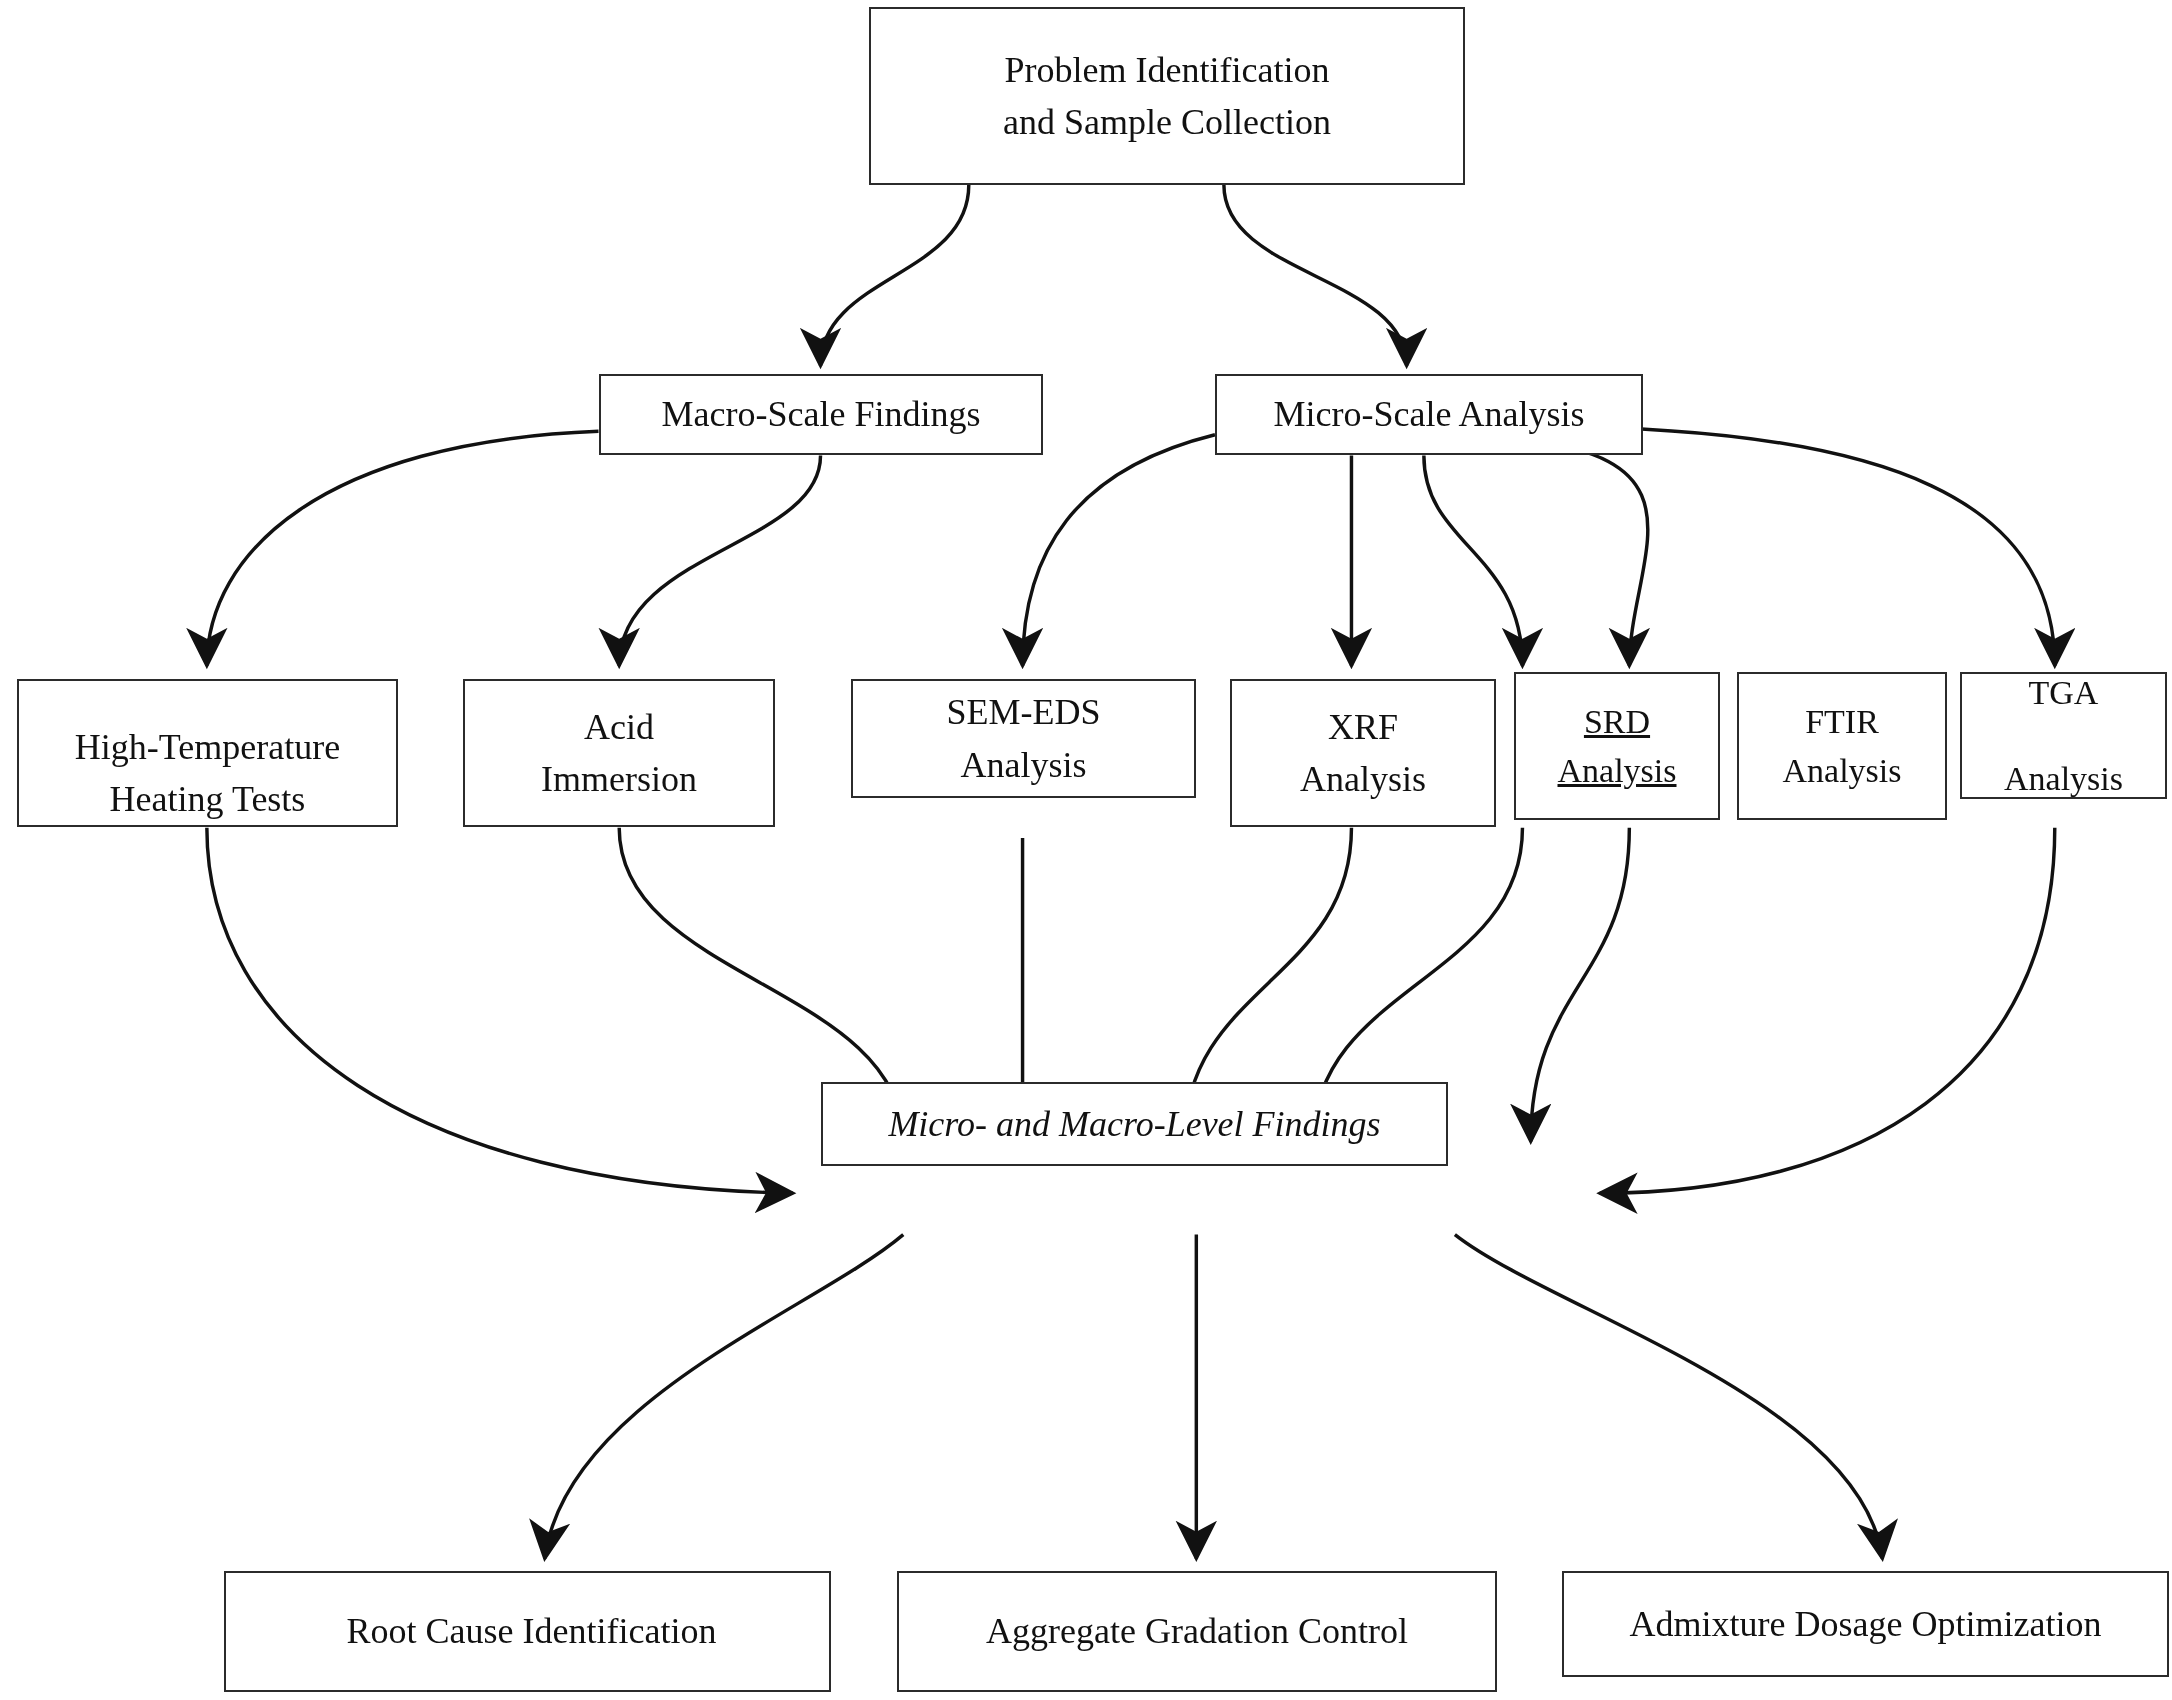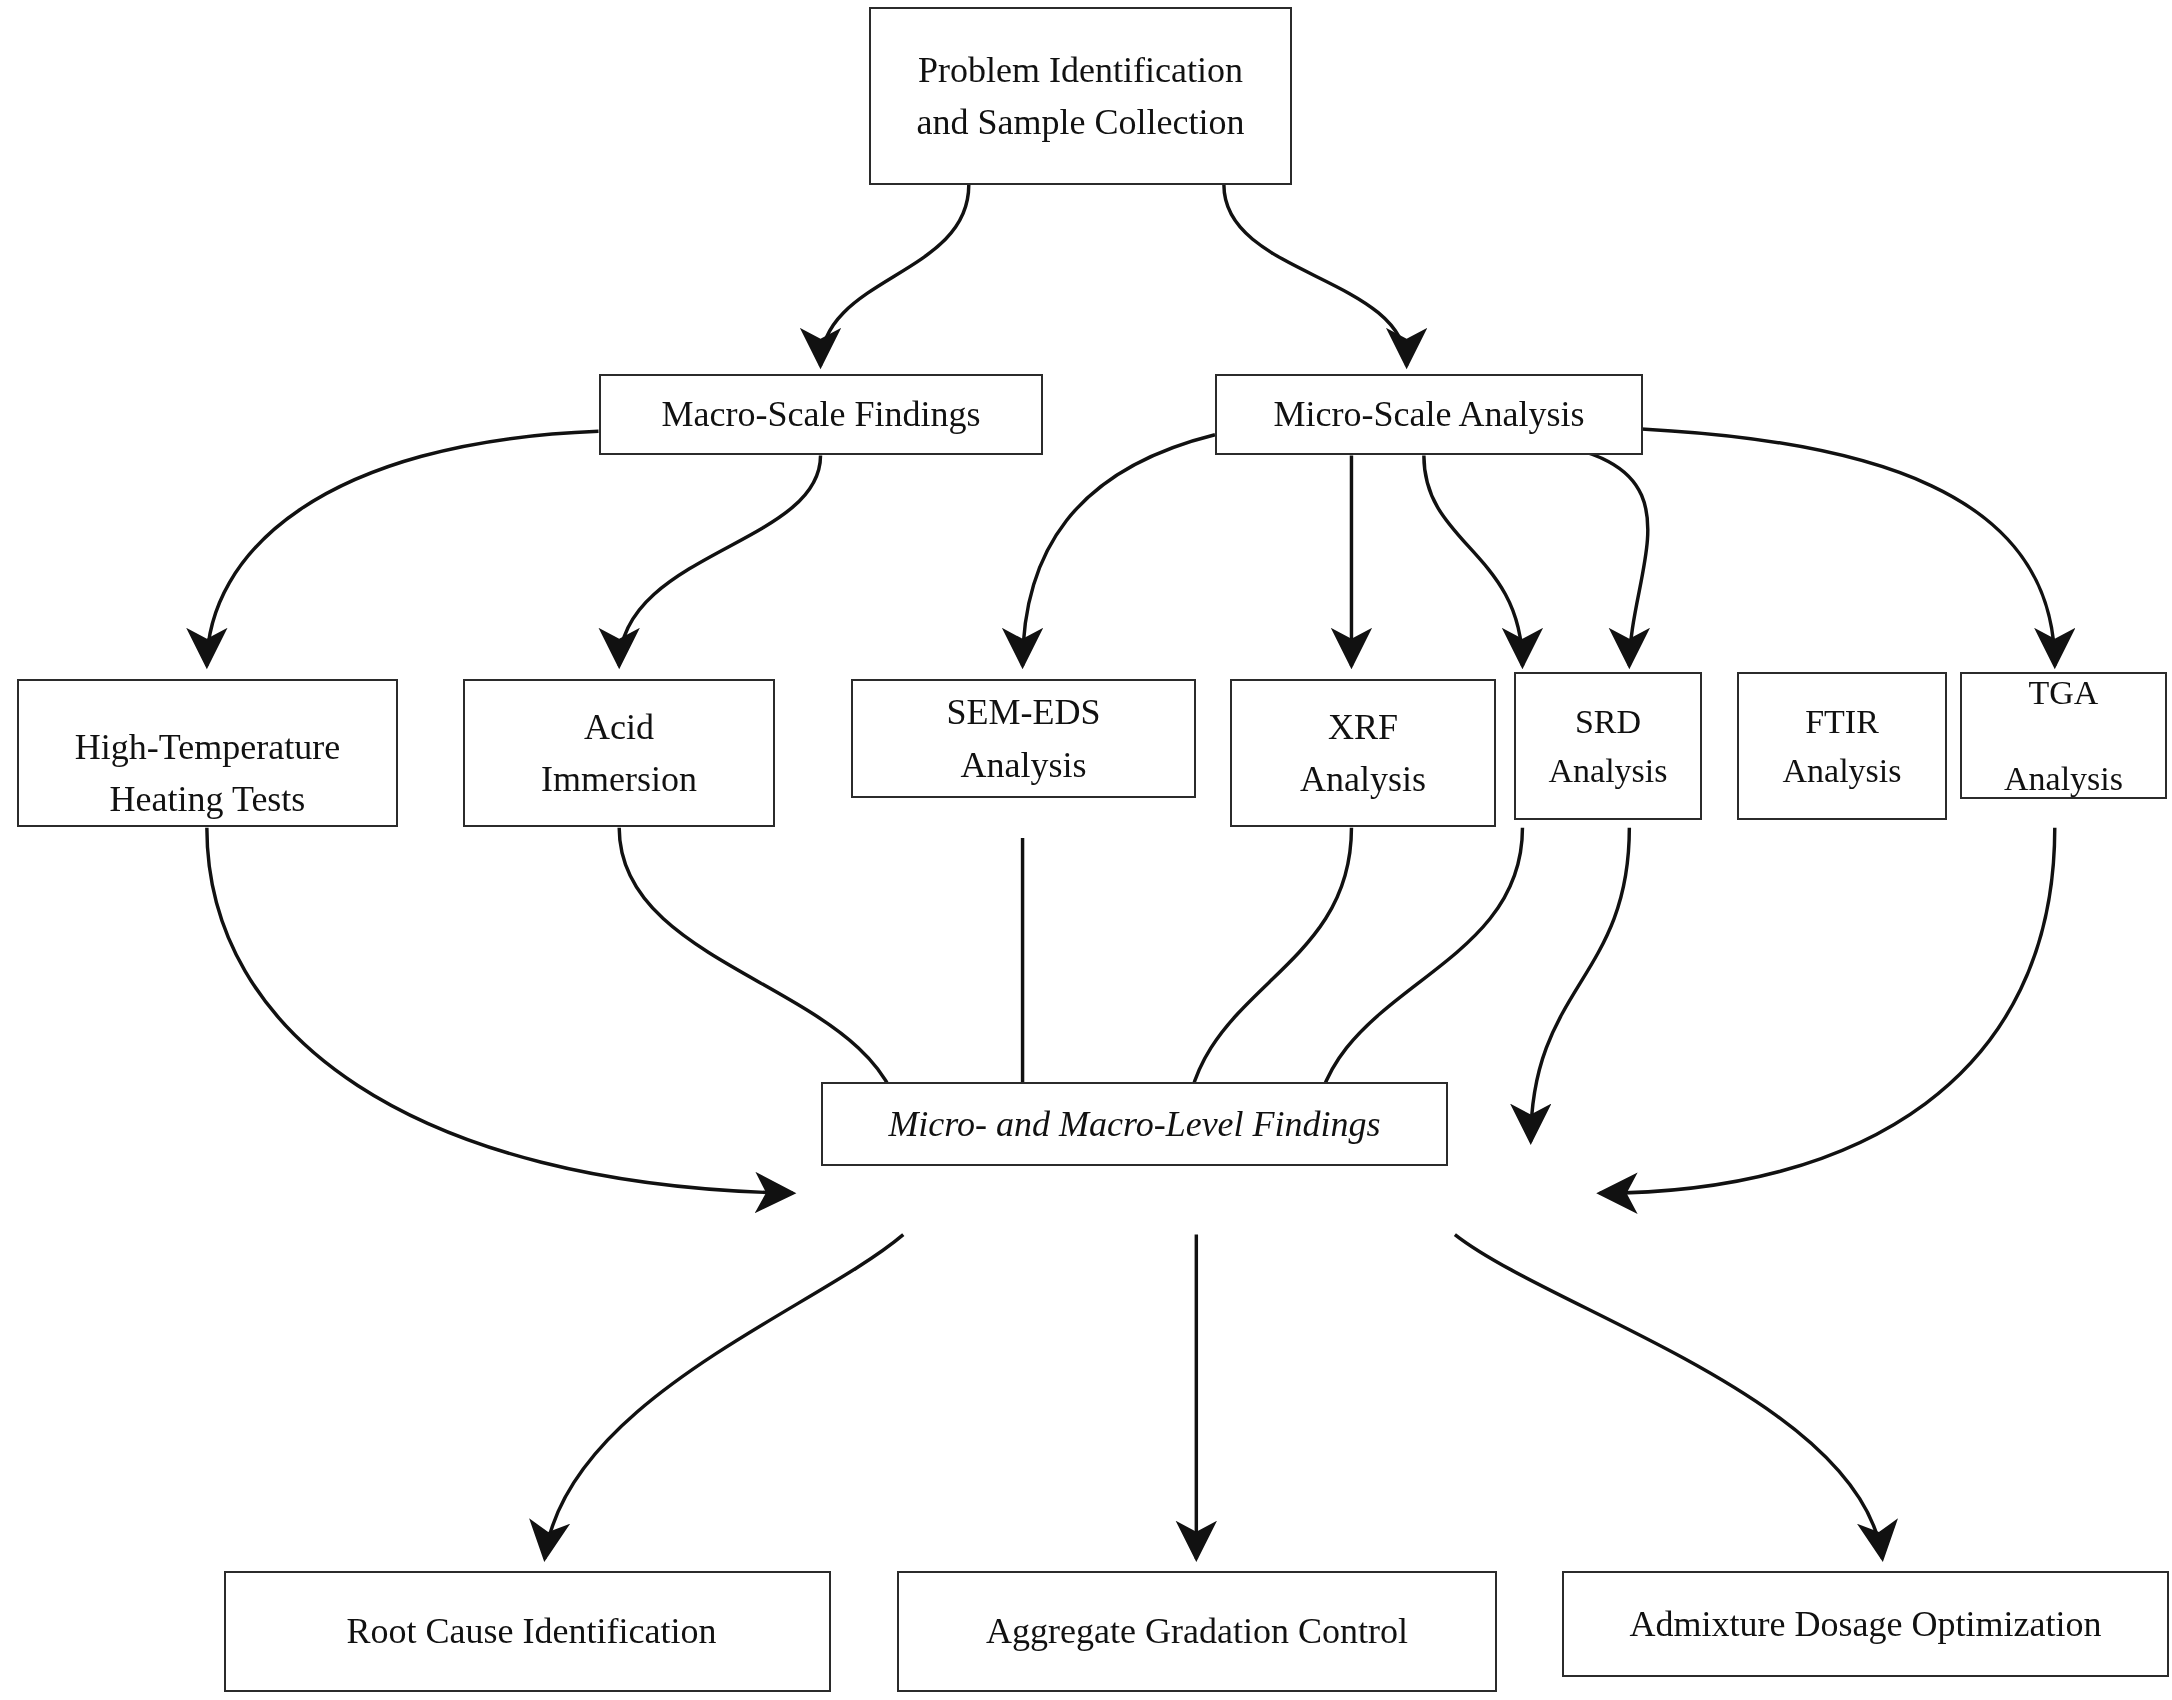--- a/index.html
+++ b/index.html
@@ -78,21 +78,21 @@
       <path d="M2208,1200 C2208,1420 1905,1430 1905,1655" marker-end="url(#ah)"></path>
       <path d="M2363,1200 C2363,1420 2220,1430 2220,1655" marker-end="url(#ah)"></path>
       <path d="M2980,1200 C2980,1560 2700,1730 2320,1730" marker-end="url(#ah)"></path>
 
       <path d="M1310,1790 C1180,1900 820,2030 790,2260" marker-end="url(#ah)"></path>
       <path d="M1735,1790 L1735,2260" marker-end="url(#ah)"></path>
       <path d="M2110,1790 C2250,1900 2700,2030 2730,2260" marker-end="url(#ah)"></path>
     </g>
   </svg>
 
-  <div class="node fs-big" style="left:869px; top:6.9px; width:423px; height:178px;">
+  <div class="node fs-big" style="left:869px; top:6.9px; width:596px; height:178px;">
     <span class="line">Problem Identification</span>
     <span class="line">and Sample Collection</span>
   </div>
 
   <div class="node fs-big" style="left:599px; top:374px; width:444px; height:81px;">
     <span class="line">Macro-Scale Findings</span>
   </div>
 
   <div class="node fs-big" style="left:1215px; top:374px; width:428px; height:81px;">
     <span class="line">Micro-Scale Analysis</span>
@@ -111,21 +111,21 @@
   <div class="node fs-big" style="left:851px; top:679px; width:345px; height:119px;">
     <span class="line">SEM-EDS</span>
     <span class="line">Analysis</span>
   </div>
 
   <div class="node fs-big" style="left:1230px; top:679px; width:266px; height:148px;">
     <span class="line">XRF</span>
     <span class="line">Analysis</span>
   </div>
 
-  <div class="node fs-med" style="left:1514px; top:672px; width:188px; height:148px;">
+  <div class="node fs-med" style="left:1514px; top:672px; width:206px; height:148px;text-decoration:underline;">
     <span class="line">SRD</span>
     <span class="line">Analysis</span>
   </div>
 
   <div class="node fs-med" style="left:1737px; top:672px; width:210px; height:148px;">
     <span class="line">FTIR</span>
     <span class="line">Analysis</span>
   </div>
 
   <div class="node fs-med" style="left:1960px; top:672px; width:207px; height:127px;gap:36px;">

